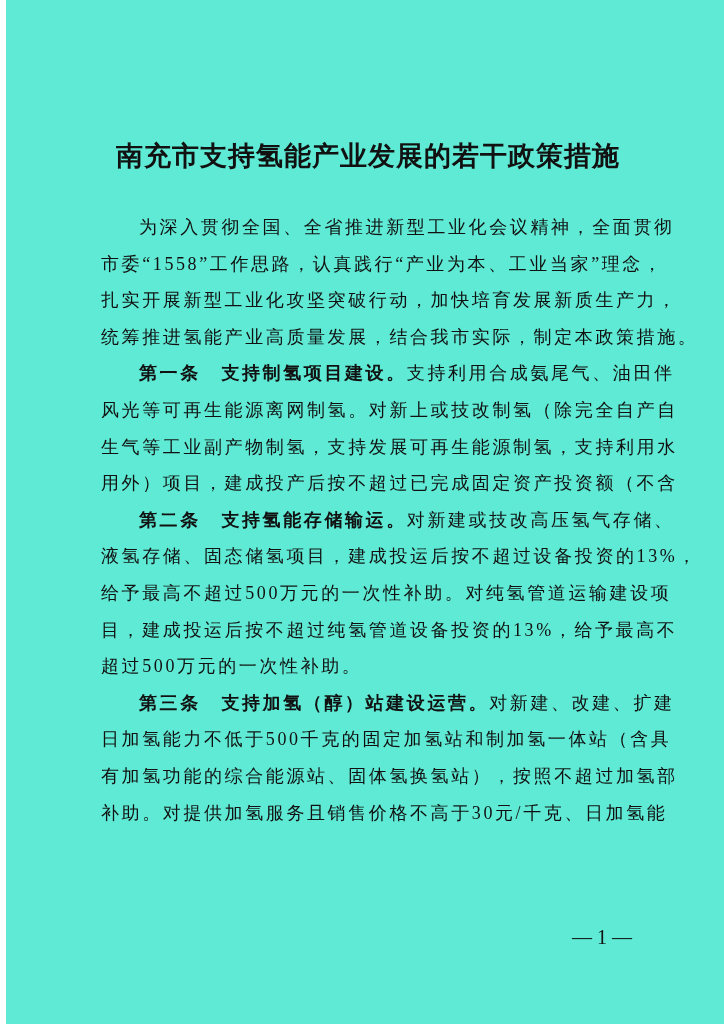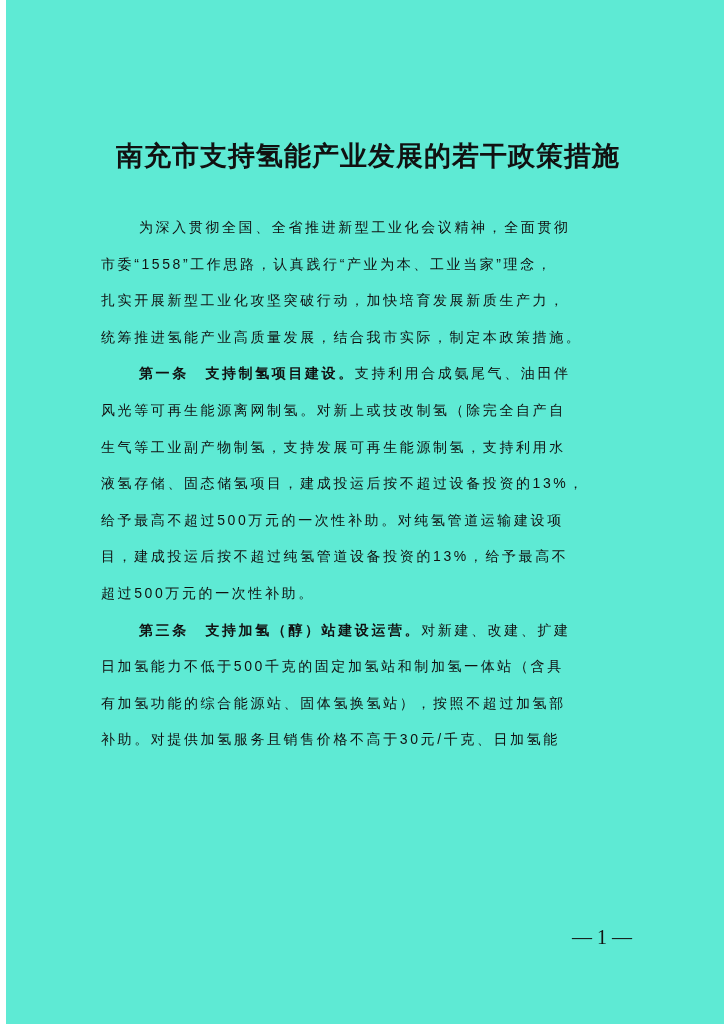--- a/index.html
+++ b/index.html
@@ -10,22 +10,22 @@
   }
   .title {
     position: absolute; left: 0; right: 0; top: 138px;
     text-align: center;
     font-family: "DejaVu Serif", "Liberation Serif", serif;
     font-weight: bold; font-size: 27px; letter-spacing: 1px;
     color: #111111;
   }
   .body {
     position: absolute; left: 95px; top: 209px; width: 530px;
-    font-family: Liberation Sans, sans-serif;
-    font-size: 14px; line-height: 36.6px; color: #111111;
+    font-family: Liberation Serif, serif;
+    font-size: 18px; line-height: 36.6px; color: #111111;
     letter-spacing: 2.6px;
   }
   .line { white-space: nowrap; height: 36.6px; overflow: visible; }
   .indent { padding-left: 38px; }
   .b { font-weight: bold; }
   .page-num {
     position: absolute; left: 566px; top: 926px;
     font-family: "Liberation Serif", serif; font-size: 20px; color: #111111;
     white-space: nowrap;
   }
@@ -37,20 +37,22 @@
   <div class="title">南充市支持氢能产业发展的若干政策措施</div>
 
   <div class="body" id="body">
       <div class="line indent"><span>为深入贯彻全国、全省推进新型工业化会议精神，全面贯彻</span></div>
       <div class="line"><span>市委“1558”工作思路，认真践行“产业为本、工业当家”理念，</span></div>
       <div class="line"><span>扎实开展新型工业化攻坚突破行动，加快培育发展新质生产力，</span></div>
       <div class="line"><span>统筹推进氢能产业高质量发展，结合我市实际，制定本政策措施。</span></div>
       <div class="line indent"><span class="b">第一条　支持制氢项目建设。</span><span>支持利用合成氨尾气、油田伴</span></div>
       <div class="line"><span>风光等可再生能源离网制氢。对新上或技改制氢（除完全自产自</span></div>
       <div class="line"><span>生气等工业副产物制氢，支持发展可再生能源制氢，支持利用水</span></div>
+      <div class="line"><span>用外）项目，建成投产后按不超过已完成固定资产投资额（不含</span></div>
+      <div class="line indent"><span class="b">第二条　支持氢能存储输运。</span><span>对新建或技改高压氢气存储、</span></div>
       <div class="line"><span>液氢存储、固态储氢项目，建成投运后按不超过设备投资的13%，</span></div>
       <div class="line"><span>给予最高不超过500万元的一次性补助。对纯氢管道运输建设项</span></div>
       <div class="line"><span>目，建成投运后按不超过纯氢管道设备投资的13%，给予最高不</span></div>
       <div class="line"><span>超过500万元的一次性补助。</span></div>
       <div class="line indent"><span class="b">第三条　支持加氢（醇）站建设运营。</span><span>对新建、改建、扩建</span></div>
       <div class="line"><span>日加氢能力不低于500千克的固定加氢站和制加氢一体站（含具</span></div>
       <div class="line"><span>有加氢功能的综合能源站、固体氢换氢站），按照不超过加氢部</span></div>
       <div class="line"><span>补助。对提供加氢服务且销售价格不高于30元/千克、日加氢能</span></div>
     </div>
 

